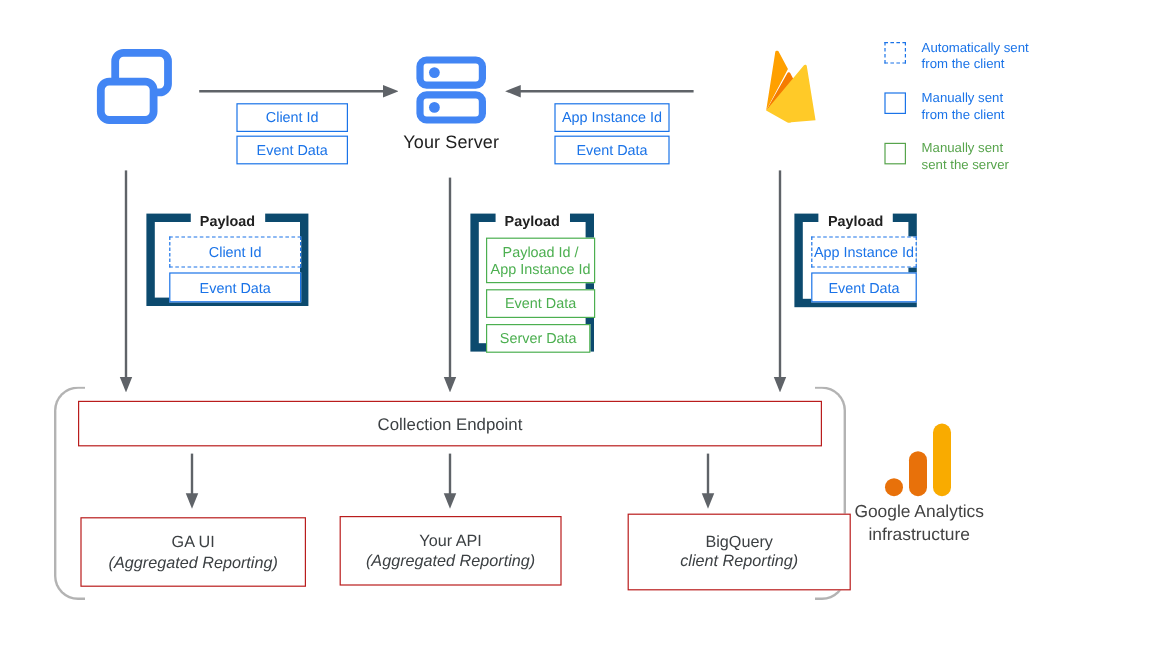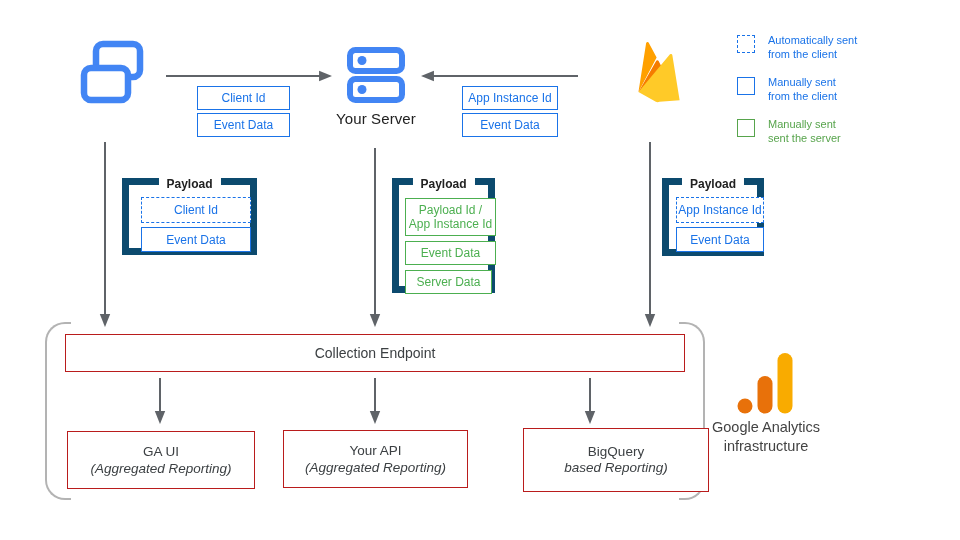--- a/index.html
+++ b/index.html
@@ -139,21 +139,21 @@
   <div class="node" style="left:67px; top:431px; width:188px; height:58px;">
     <span>GA UI</span>
     <span class="sub">(Aggregated Reporting)</span>
   </div>
   <div class="node" style="left:283px; top:430px; width:185px; height:58px;">
     <span>Your API</span>
     <span class="sub">(Aggregated Reporting)</span>
   </div>
   <div class="node" style="left:497px; top:428px; width:186px; height:64px; line-height:16px;margin-left:26px;">
     <span>BigQuery</span>
-    <span class="sub">based Reporting)</span>
+    <span class="sub">client Reporting)</span>
   </div>
 
   <svg class="abs" style="left:730px; top:350px;" width="70" height="66" viewBox="0 0 70 66">
     <circle cx="15" cy="56" r="7.5" fill="#e8710a"></circle>
     <rect x="27.5" y="26" width="15" height="37.5" rx="7.5" fill="#e8710a"></rect>
     <rect x="47.5" y="3" width="15" height="60.5" rx="7.5" fill="#f9ab00"></rect>
   </svg>
   <div class="caption" style="left:688px; top:418px; width:156px;">
     <span>Google Analytics</span>
     <span>infrastructure</span>

